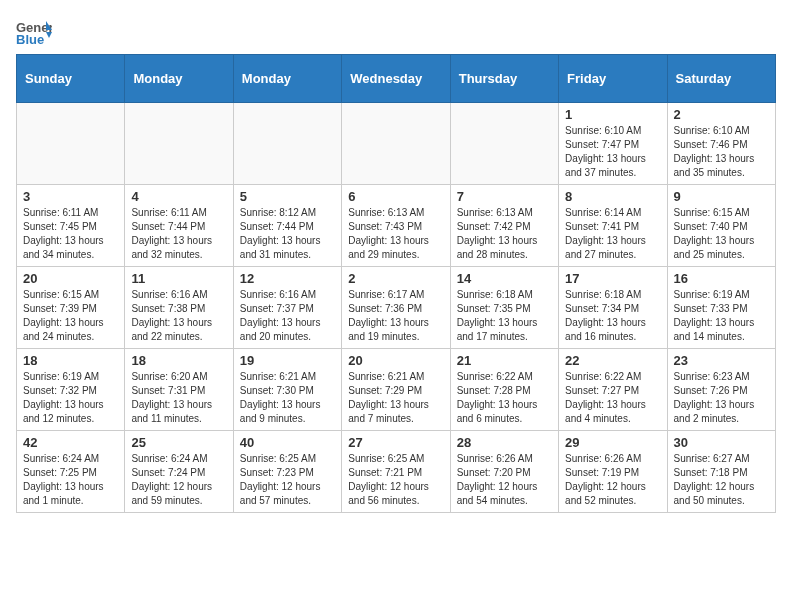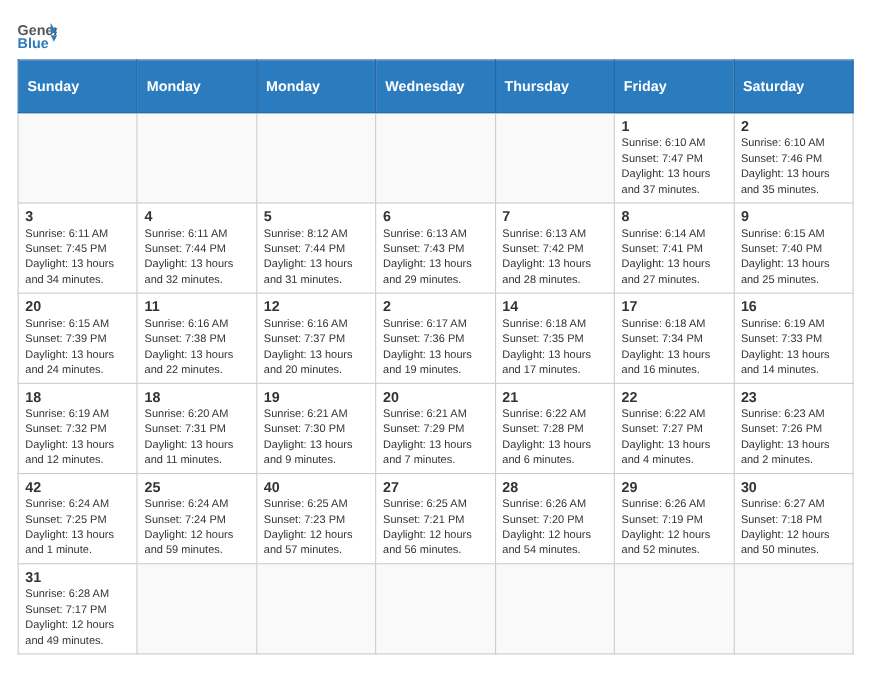--- a/index.html
+++ b/index.html
@@ -299,28 +299,14 @@
 Sunset: 7:19 PM
 Daylight: 12 hours and 52 minutes.</div>
         </td>
         <td>
           <span class="day-number">30</span>
           <div class="day-info" style="white-space: pre-line;">Sunrise: 6:27 AM
 Sunset: 7:18 PM
 Daylight: 12 hours and 50 minutes.</div>
         </td>
       </tr>
-      <tr>
-        <td>
-          <span class="day-number">31</span>
-          <div class="day-info" style="white-space: pre-line;">Sunrise: 6:28 AM
-Sunset: 7:17 PM
-Daylight: 12 hours and 49 minutes.</div>
-        </td>
-        <td class="empty-cell"></td>
-        <td class="empty-cell"></td>
-        <td class="empty-cell"></td>
-        <td class="empty-cell"></td>
-        <td class="empty-cell"></td>
-        <td class="empty-cell"></td>
-      </tr>
     </tbody>
 </table>
 
 </body></html>

